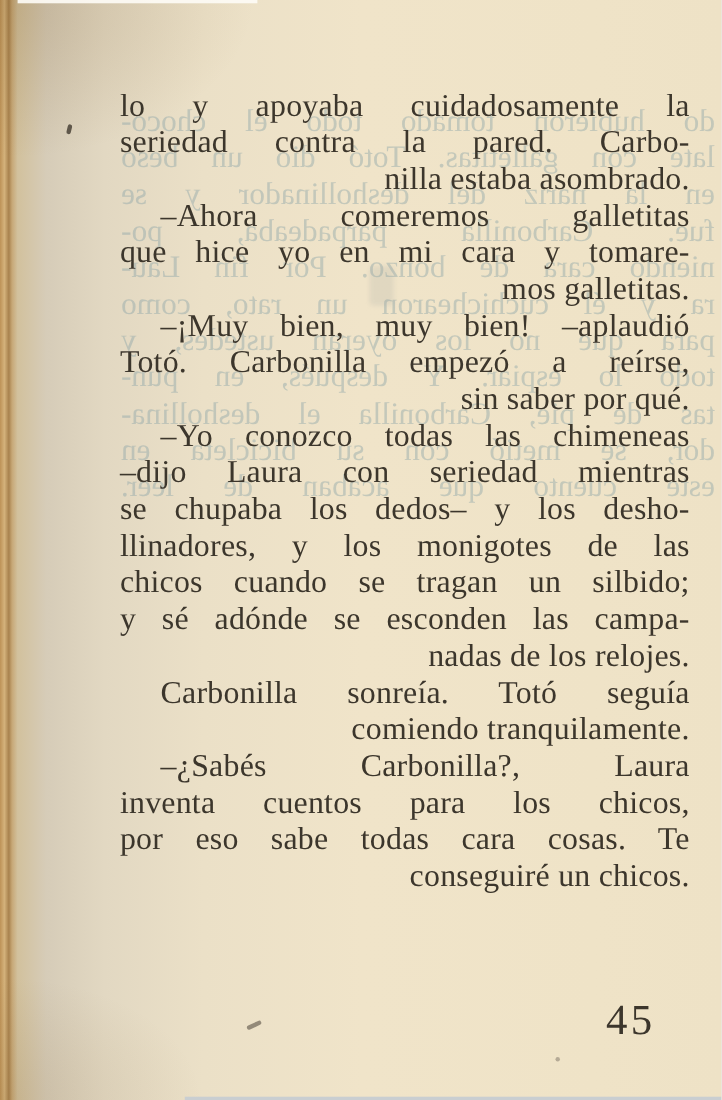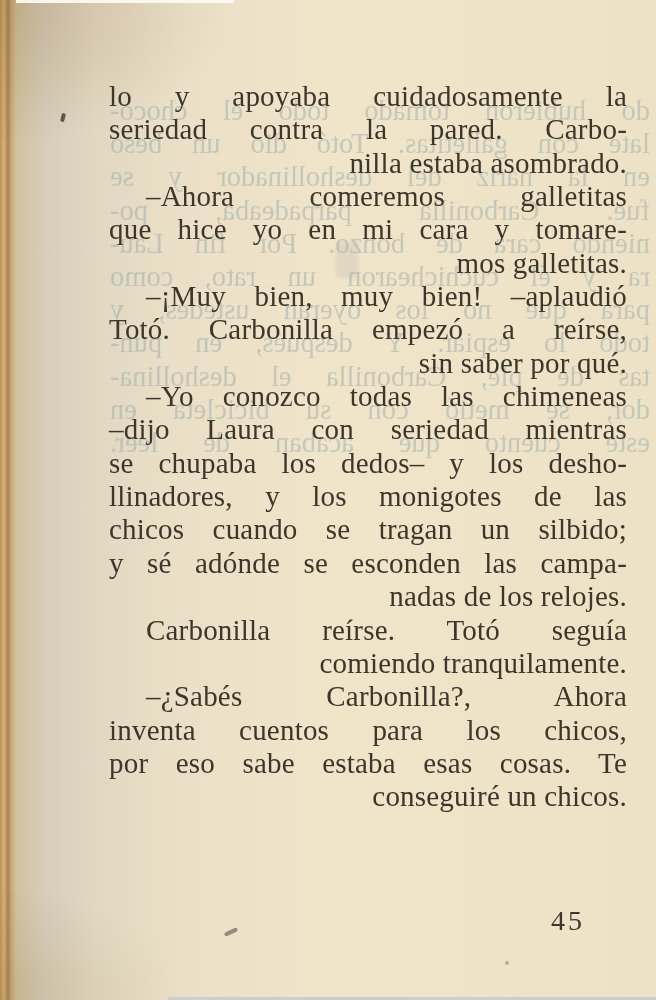--- a/index.html
+++ b/index.html
@@ -65,21 +65,21 @@
     height: 33.35px;
     white-space: normal;
     text-align: right;
   }
   .line.j { text-align: justify; text-align-last: justify; }
   .line.i { padding-left: 37px; }
   .page-number {
     position: absolute;
     top: 905px; left: 551px;
     color: var(--ink);
-    font-size: 28px;
+    font-size: 39px;
     letter-spacing: 3px;
   }
   .speck { position: absolute; }
   .speck.s1 { left: 61px; top: 113px; width: 4px; height: 9px; background: #5f574a; border-radius: 2px; transform: rotate(14deg); }
   .speck.s2 { left: 224px; top: 930px; width: 14px; height: 4px; background: #6e6557; border-radius: 2px; transform: rotate(-25deg); opacity: .7; }
   .speck.s3 { left: 505px; top: 961px; width: 4px; height: 4px; background: #8d8475; border-radius: 50%; opacity: .6; }
   .smudge { position: absolute; left: 336px; top: 242px; width: 22px; height: 36px; background: rgba(158, 163, 158, 0.20); border-radius: 4px; filter: blur(2px); }
 </style>
 </head>
 <body>
@@ -113,25 +113,25 @@
       <div class="line j i">–¡Muy bien, muy bien! –aplaudió</div>
       <div class="line j">Totó. Carbonilla empezó a reírse,</div>
       <div class="line">sin saber por qué.</div>
       <div class="line j i">–Yo conozco todas las chimeneas</div>
       <div class="line j">–dijo Laura con seriedad mientras</div>
       <div class="line j">se chupaba los dedos– y los desho-</div>
       <div class="line j">llinadores, y los monigotes de las</div>
       <div class="line j">chicos cuando se tragan un silbido;</div>
       <div class="line j">y sé adónde se esconden las campa-</div>
       <div class="line">nadas de los relojes.</div>
-      <div class="line j i">Carbonilla reírse. Totó seguía</div>
+      <div class="line j i">Carbonilla sonreía. Totó seguía</div>
       <div class="line">comiendo tranquilamente.</div>
-      <div class="line j i">–¿Sabés Carbonilla?, Ahora</div>
+      <div class="line j i">–¿Sabés Carbonilla?, Laura</div>
       <div class="line j">inventa cuentos para los chicos,</div>
-      <div class="line j">por eso sabe estaba esas cosas. Te</div>
+      <div class="line j">por eso sabe todas cara cosas. Te</div>
       <div class="line">conseguiré un chicos.</div>
     </div>
 
   <div class="page-number">45</div>
 
   <div class="speck s1"></div>
   <div class="speck s2"></div>
   <div class="speck s3"></div>
 
   <div class="bottom-sliver"></div>

